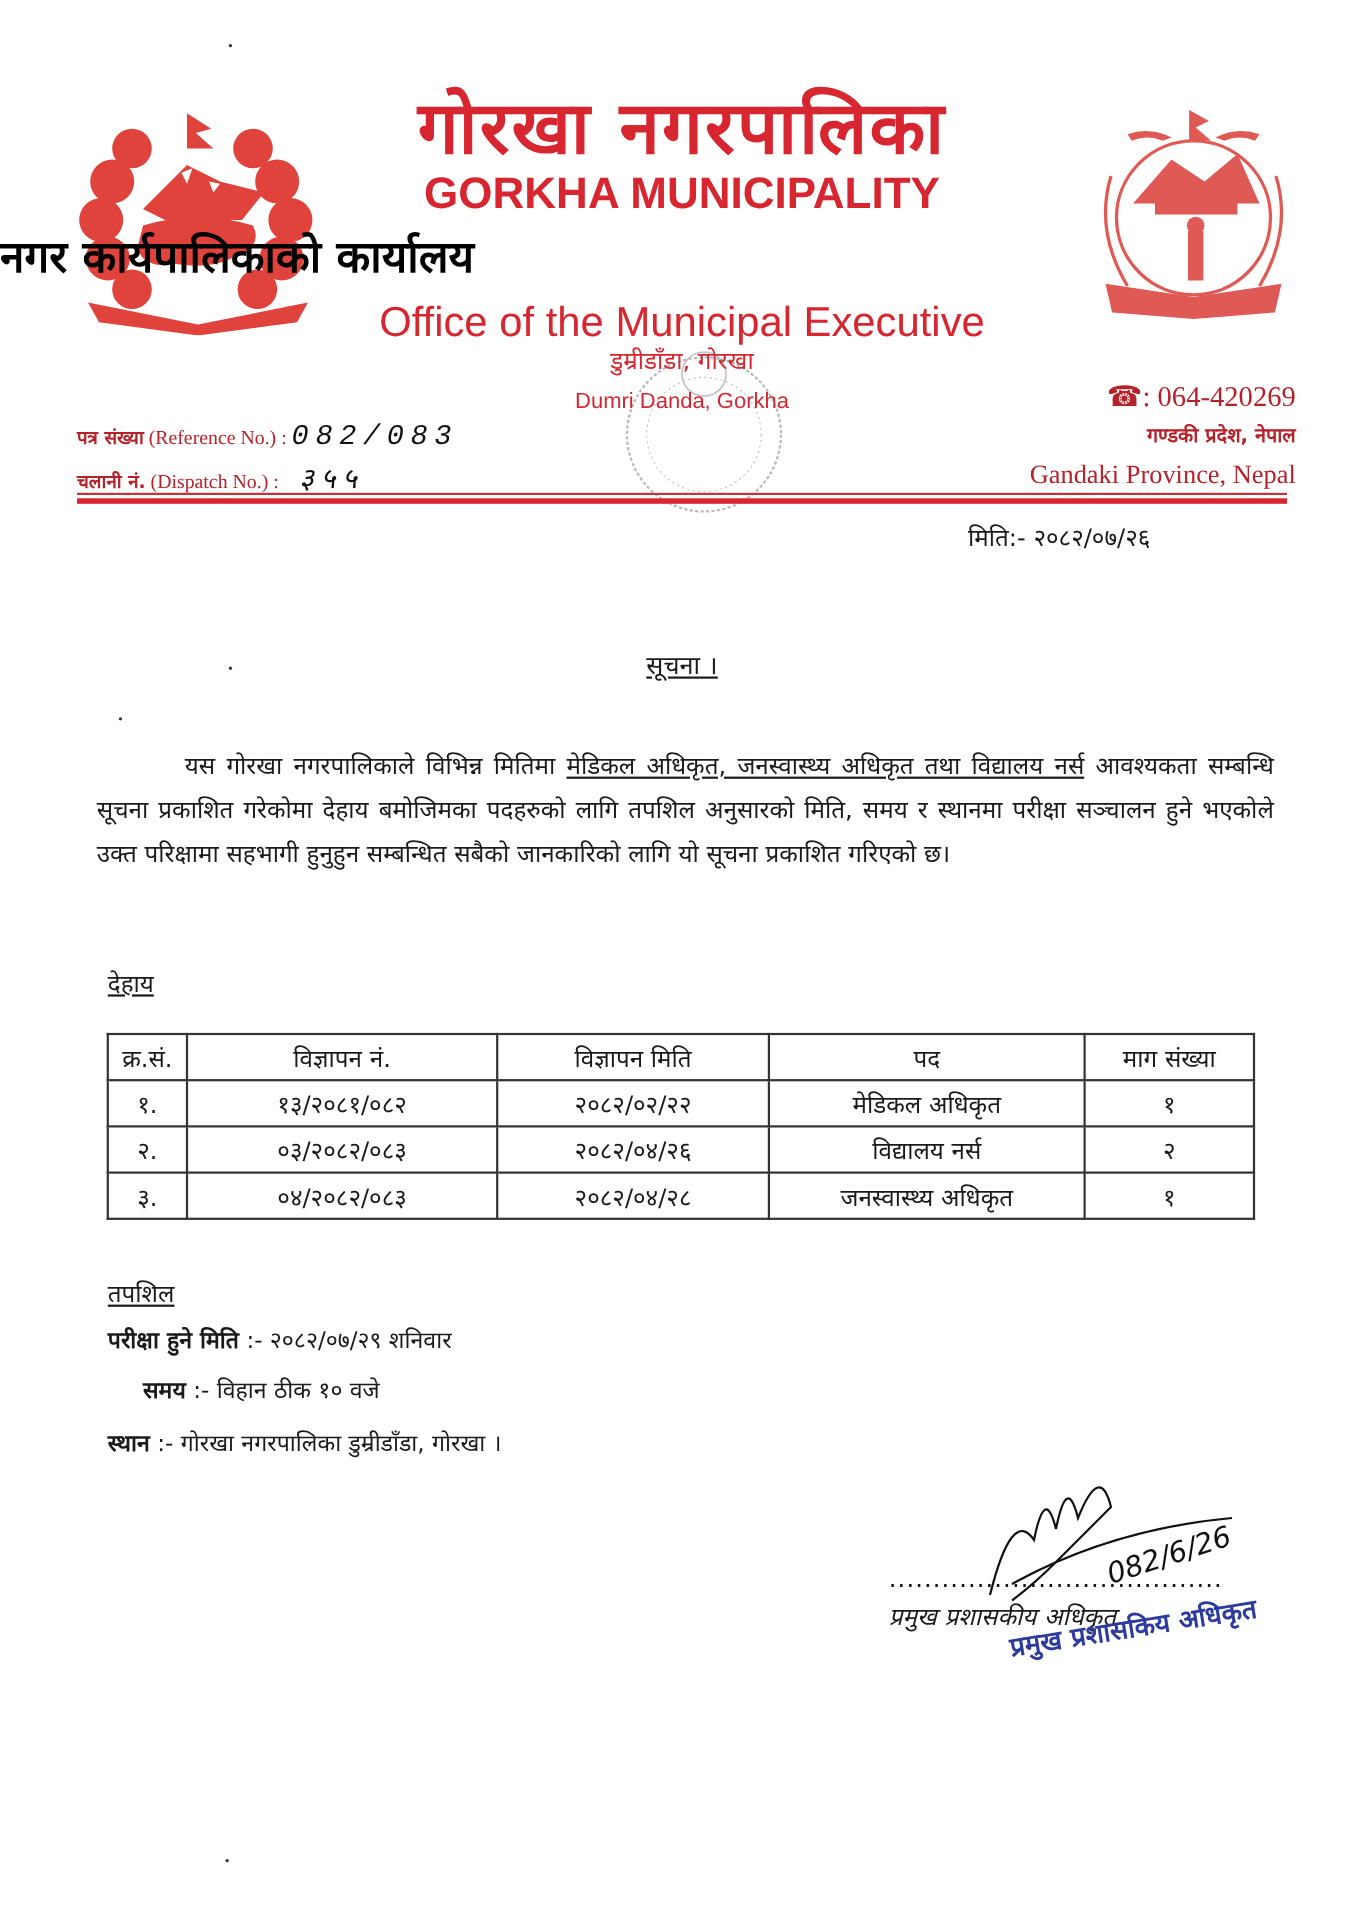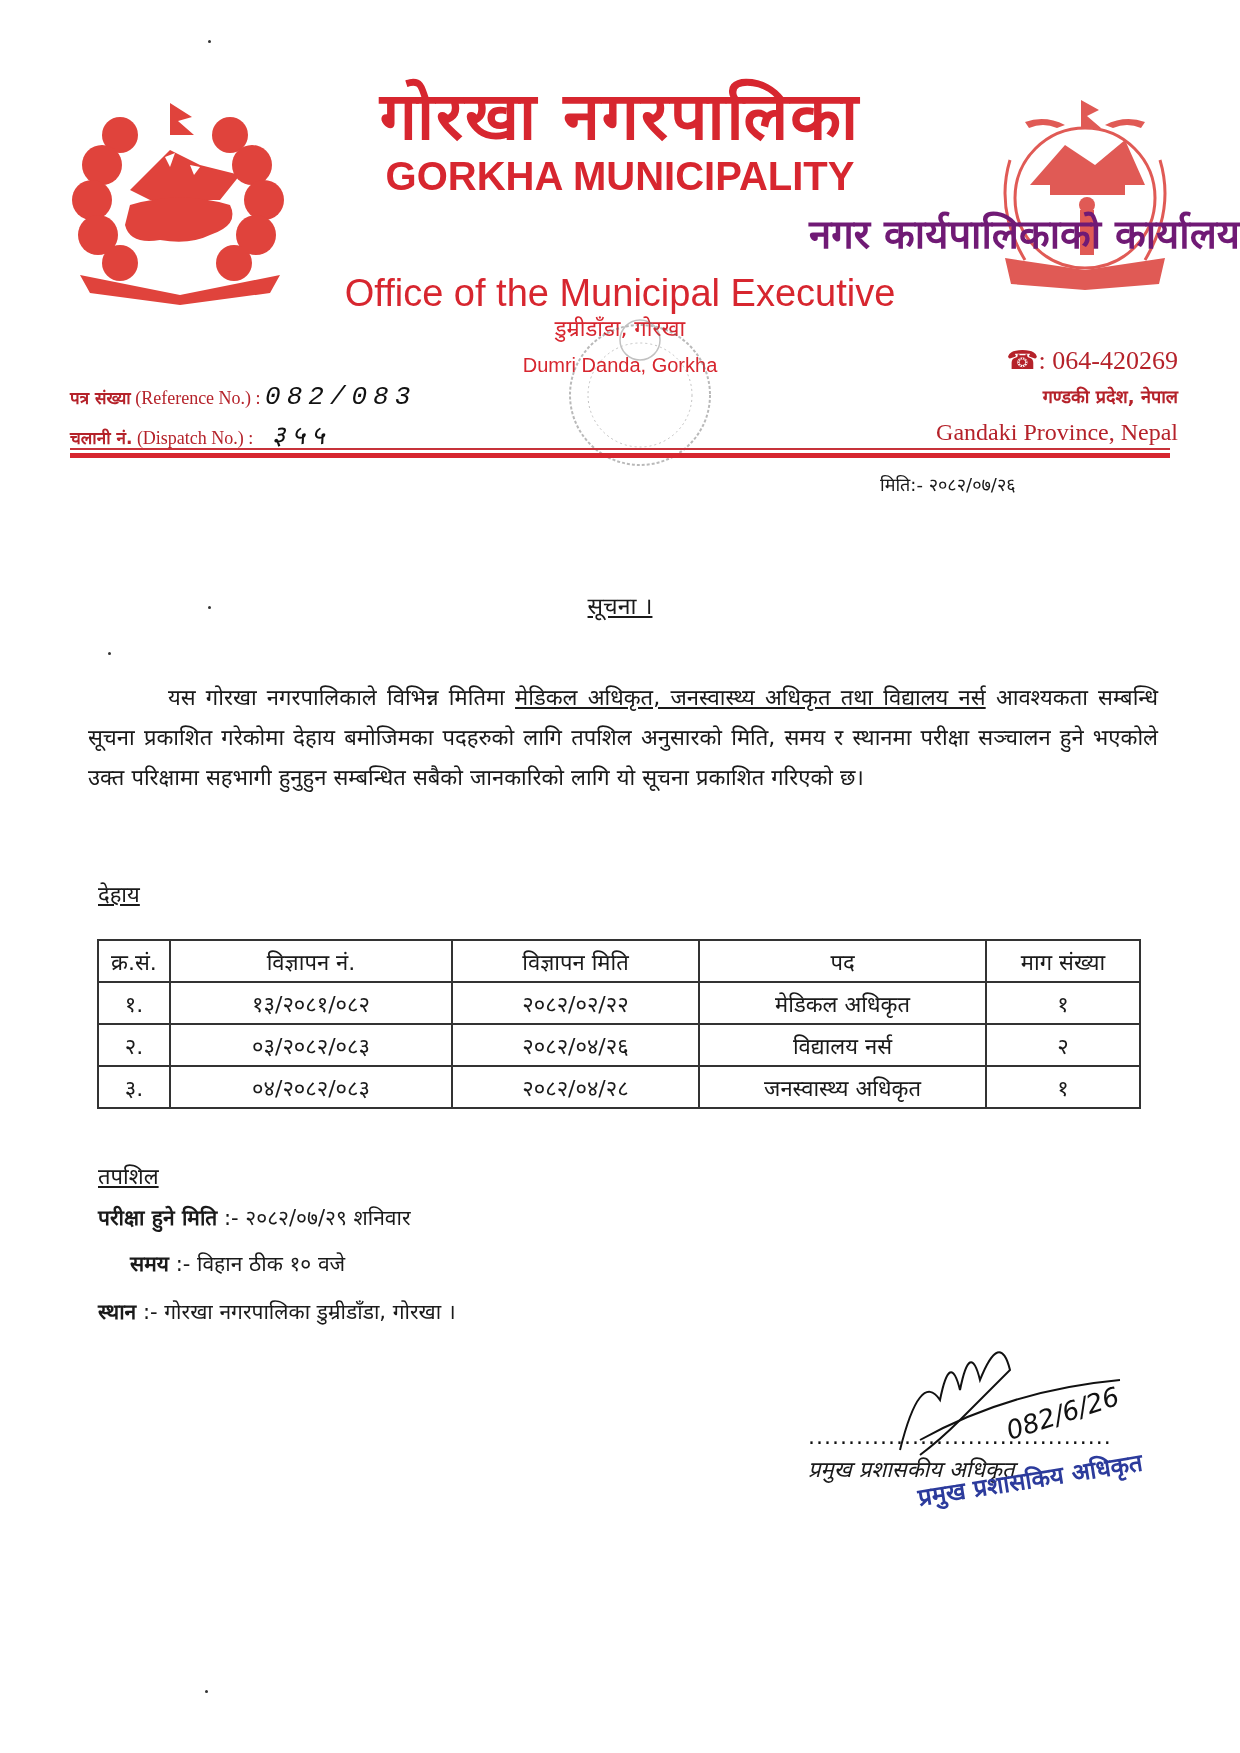--- a/index.html
+++ b/index.html
@@ -3,21 +3,21 @@
   <meta charset="utf-8">
   <style>
     html, body { margin: 0; padding: 0; background: #ffffff; }
     body { width: 1240px; height: 1753px; position: relative; overflow: hidden;
            font-family: "DejaVu Sans", sans-serif; color: #1a1a1a; }
     .abs { position: absolute; }
 
     
     .title-np { left: 0; width: 1240px; top: 84px; text-align: center; font-size: 66px; font-weight: bold; color: #d7262f; letter-spacing: 2px; line-height: 1; }
     .title-en { left: 0; width: 1240px; top: 156px; text-align: center; font-family: "Liberation Sans", sans-serif; font-weight: bold; font-size: 40px; color: #d7262f; line-height: 1; }
-    .sub-np { left: 0; width: 1240px; top: 214px; text-align: right; font-size: 40px; font-weight: bold; color: #701a75; line-height: 1; }
+    .sub-np { left: 0; width: 1240px; top: 214px; text-align: left; font-size: 40px; font-weight: bold; color: #000000; line-height: 1; }
     .sub-en { left: 0; width: 1240px; top: 274px; text-align: center; font-family: "Liberation Sans", sans-serif; font-size: 38px; color: #d7262f; line-height: 1; }
     .addr-np { left: 0; width: 1240px; top: 318px; text-align: center; font-size: 22px; color: #d7262f; line-height: 1; }
     .addr-en { left: 0; width: 1240px; top: 355px; text-align: center; font-family: "Liberation Sans", sans-serif; font-size: 20px; color: #d7262f; line-height: 1; }
 
     
     .emblem-left { left: 70px; top: 95px; width: 220px; height: 210px; }
     .emblem-right { left: 985px; top: 90px; width: 200px; height: 200px; }
 
     
     .ref-row { left: 70px; font-family: "Liberation Serif", serif; font-size: 18px; color: #b5222a; line-height: 1; white-space: nowrap; }
@@ -31,21 +31,21 @@
     .province-en { top: 420px; font-family: "Liberation Serif", serif; font-size: 24px; }
 
     
     .rule-thin { left: 70px; width: 1100px; top: 448px; height: 2px; background: #c7323a; }
     .rule-thick { left: 70px; width: 1100px; top: 453px; height: 5px; background: #d7262f; }
 
     
     .stamp { left: 540px; top: 305px; width: 200px; height: 165px; opacity: 0.45; }
 
     
-    .date { left: 880px; top: 472px; font-size: 18px; color: #1a1a1a; }
+    .date { left: 880px; top: 472px; font-size: 22px; color: #1a1a1a; }
 
     
     .subject { left: 80px; width: 1080px; top: 525px; text-align: center; font-size: 23px; line-height: 54px; }
     .subject span { text-decoration: underline; }
 
     
     .body-p { left: 88px; width: 1070px; top: 678px; font-size: 22px; line-height: 40px; text-align: justify; }
     .body-p .u { text-decoration: underline; }
     .indent { display: inline-block; width: 80px; }
 

